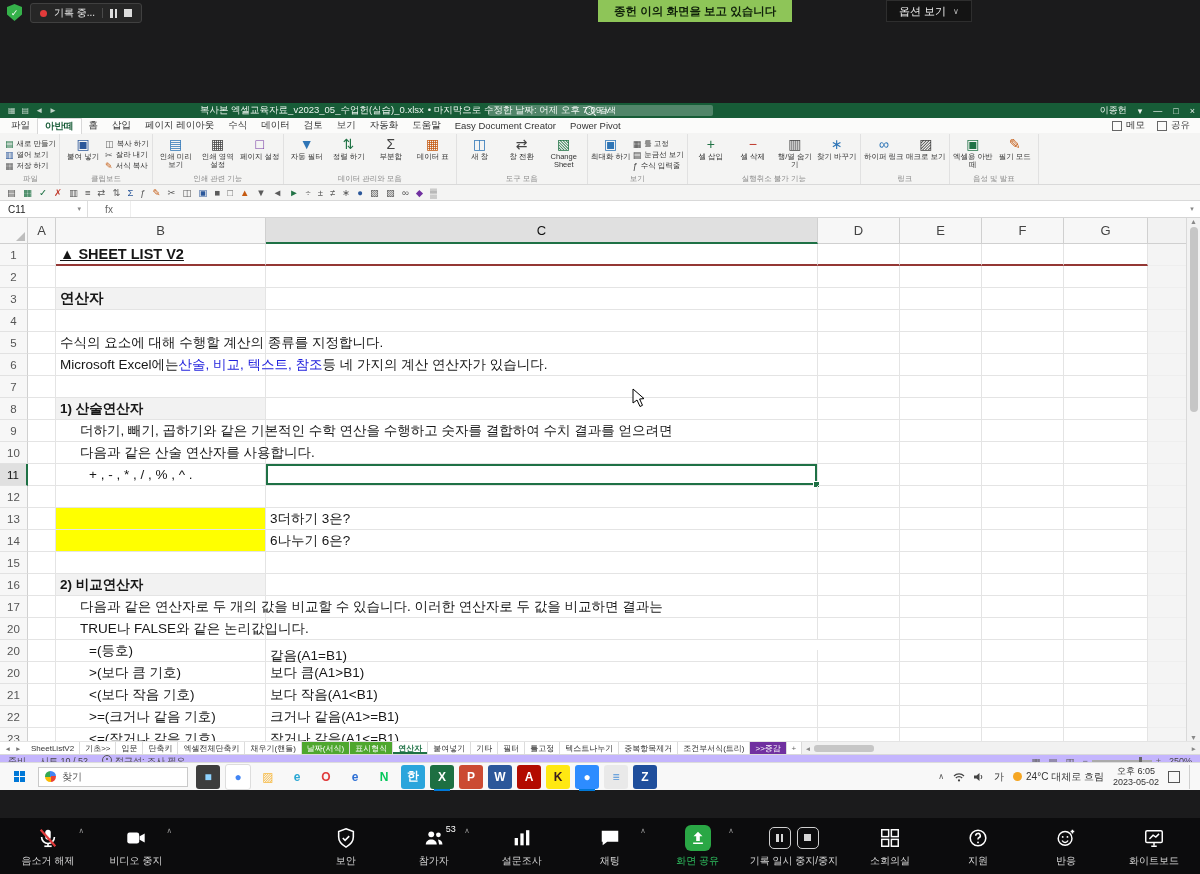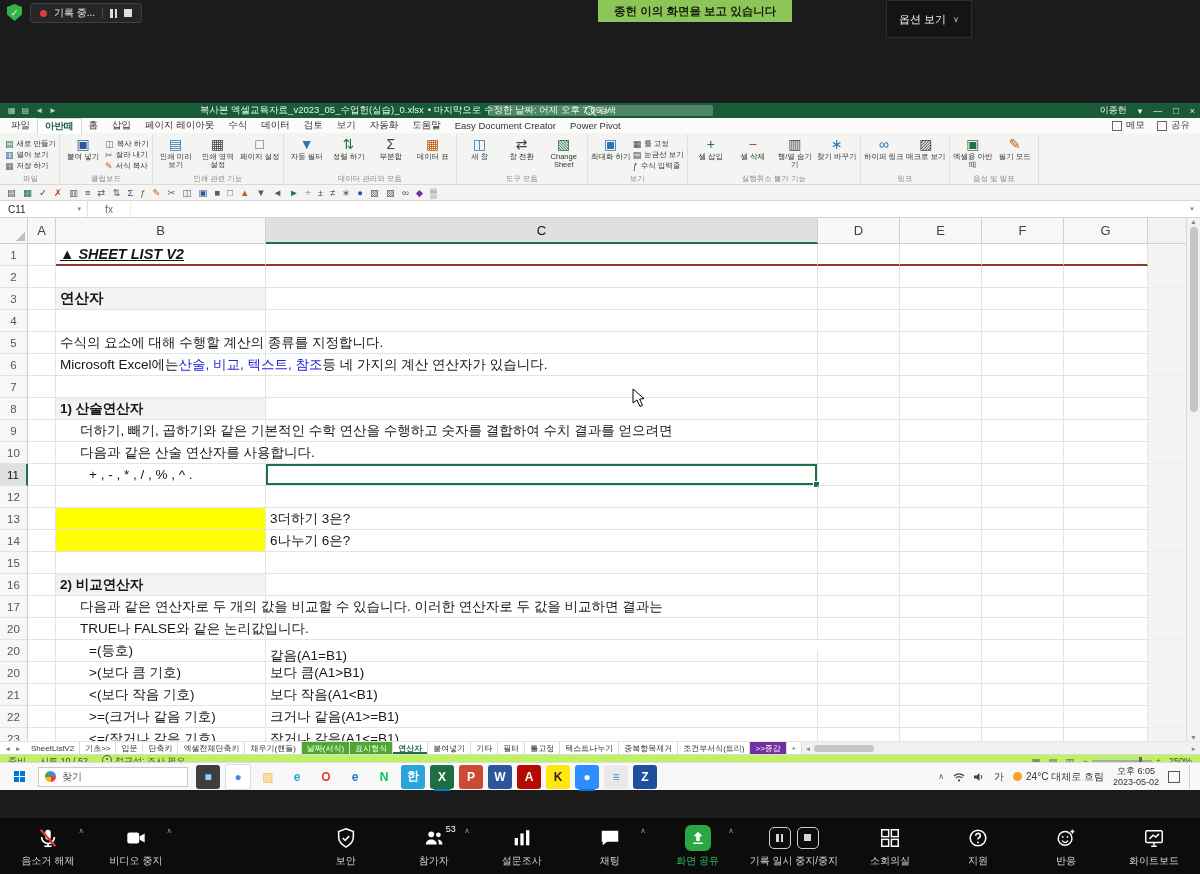--- a/index.html
+++ b/index.html
@@ -15,21 +15,21 @@
   .rec{position:absolute;left:30px;top:3px;height:18px;background:#262626;border:1px solid #404040;
     border-radius:3px;display:flex;align-items:center;gap:7px;padding:0 9px;color:#e8e8e8;font-size:10px;}
   .recdot{width:7px;height:7px;border-radius:50%;background:#e23b3b;}
   .rsep{width:1px;height:10px;background:#4a4a4a;}
   .pz{display:inline-flex;gap:2px;cursor:default;}
   .pz i{display:block;width:2.5px;height:9px;background:#ddd;}
   .stopsq{display:block;width:8px;height:8px;background:#ddd;}
   .banner{position:absolute;left:598px;top:0;height:22px;background:#8ec558;color:#10210a;
     font-weight:bold;font-size:11.5px;line-height:22px;padding:0 16px;}
   .optbtn{position:absolute;left:886px;top:0;height:20px;background:#141414;color:#f0f0f0;font-size:11px;
-    display:flex;align-items:center;gap:7px;padding:8px 12px;border:1px solid #2e2e2e;}
+    display:flex;align-items:center;gap:7px;padding:0 12px;border:1px solid #2e2e2e;}
   .optbtn .chev{font-size:8px;color:#bbb;}
 
   
   .excel{position:absolute;left:0;top:103px;width:1200px;height:659px;background:#fff;color:#222;}
   .xl-title{height:15px;background:#175c37;color:#e9f2ec;display:flex;align-items:center;
     font-size:9.5px;padding:0 5px;position:relative;}
   .xt-ico{opacity:.8;margin:0 3px;font-size:8px;}
   .xt-text{margin-left:140px;white-space:nowrap;display:flex;gap:4px;align-items:center;}
   .xt-search{position:absolute;left:488px;top:2px;width:225px;height:11px;background:rgba(255,255,255,.25);
     border-radius:2px;display:flex;align-items:center;justify-content:center;gap:5px;font-size:8.5px;color:#fff;}
@@ -86,38 +86,38 @@
     align-items:center;padding-left:4px;font-size:13.5px;color:#161616;white-space:nowrap;overflow:visible;position:relative;}
   .rowfill{flex:1;background:#f4f4f4;border-bottom:1px solid #eee;}
   .r1{font-weight:bold;text-decoration:underline;font-size:14.5px;}
   .h3{font-weight:bold;font-size:14.5px;}
   .h4{font-weight:bold;font-size:13.5px;}
   .shade{background:#f2f2f2;}
   .pad1{padding-left:24px;}
   .pad2{padding-left:33px;}
   .blue{color:#2323dd;}
   .yellow{background:#ffff00;}
-  .rl{border-bottom:2px solid #943734;font-style:italic;}
+  .rl{border-bottom:2px solid #943734;}
   .selcell{box-shadow:inset 0 0 0 2px #1e7145;}
   .selcell::after{content:"";position:absolute;right:-3px;bottom:-3px;width:5px;height:5px;background:#1e7145;border:1px solid #fff;}
   .vscroll{position:absolute;right:0;top:0;width:14px;height:523px;background:#f2f2f2;border-left:1px solid #d9d9d9;
     display:flex;flex-direction:column;align-items:center;font-size:7px;color:#888;box-sizing:border-box;}
   .vthumb{width:8px;height:185px;background:#c6c6c6;border-radius:4px;margin-top:2px;}
 
   .xl-sheets{height:12px;background:#fff;border-top:1px solid #e4e4e4;display:flex;align-items:stretch;font-size:8px;color:#333;}
   .snav{width:26px;display:flex;align-items:center;justify-content:center;gap:4px;color:#777;font-size:6.5px;}
   .stabs{display:flex;align-items:stretch;}
   .stab{display:flex;align-items:center;padding:0 5px;border-right:1px solid #dcdcdc;white-space:nowrap;}
   .stab.active{background:#fff;color:#1e7145;font-weight:bold;box-shadow:inset 0 -2px 0 #1e7145;}
   .splus{width:14px;display:flex;align-items:center;justify-content:center;color:#666;}
   .hscroll{margin-left:auto;display:flex;align-items:center;flex:1;max-width:470px;background:#f1f1f1;
     border-left:1px solid #d9d9d9;color:#888;font-size:6.5px;padding:0 3px;gap:3px;}
   .hthumb{width:60px;height:7px;background:#c6c6c6;border-radius:3px;}
 
-  .xl-status{height:13px;background:#bef264;border-top:1px solid #d9d9d9;display:flex;align-items:center;
+  .xl-status{height:13px;background:#c4b5fd;border-top:1px solid #d9d9d9;display:flex;align-items:center;
     font-size:9px;color:#444;padding:0 8px;gap:14px;box-sizing:border-box;}
   .acc-ico{width:8px;height:8px;border:1px solid #555;border-radius:50%;display:inline-block;position:relative;margin-right:3px;vertical-align:-1px;}
   .acc-ico::after{content:"";position:absolute;left:2.5px;top:2.5px;width:2px;height:2px;background:#555;border-radius:50%;}
   .st-right{margin-left:auto;display:flex;align-items:center;gap:8px;}
   .viewico{font-size:9.5px;color:#666;}
   .zslider{display:flex;align-items:center;gap:4px;color:#666;}
   .ztrack{width:60px;height:2px;background:#aaa;position:relative;}
   .zknob{position:absolute;left:78%;top:-3px;width:3px;height:8px;background:#666;}
 
   

